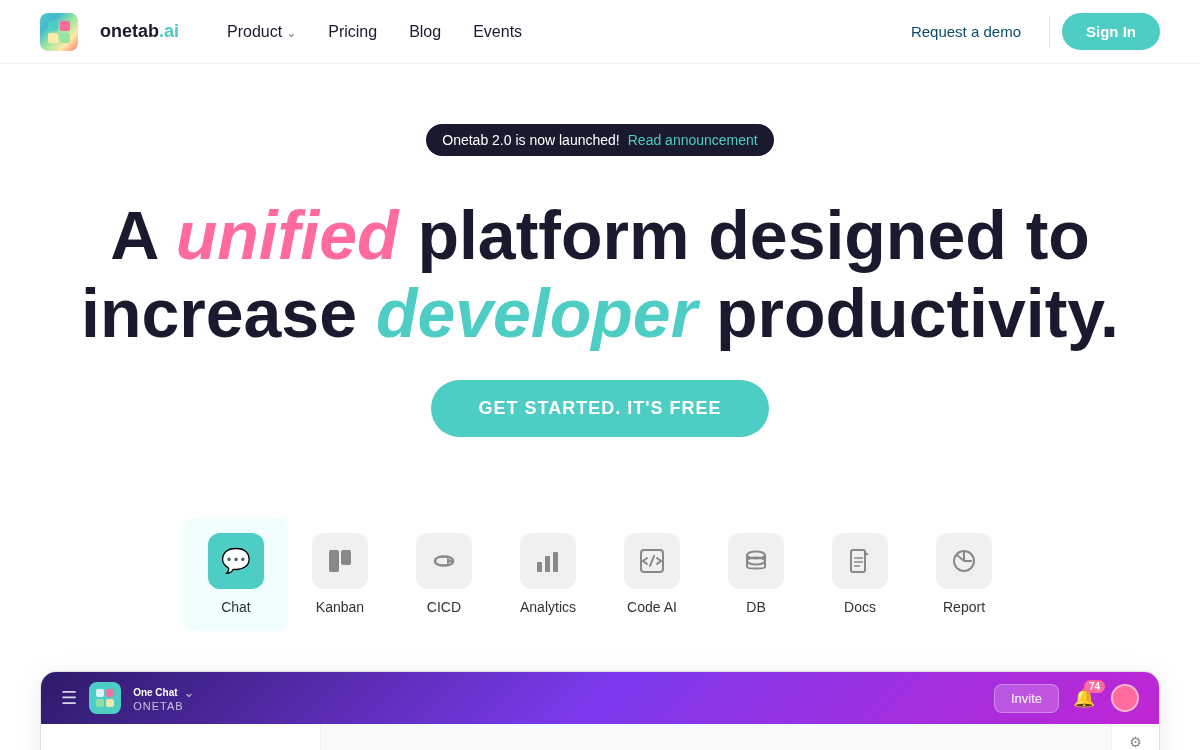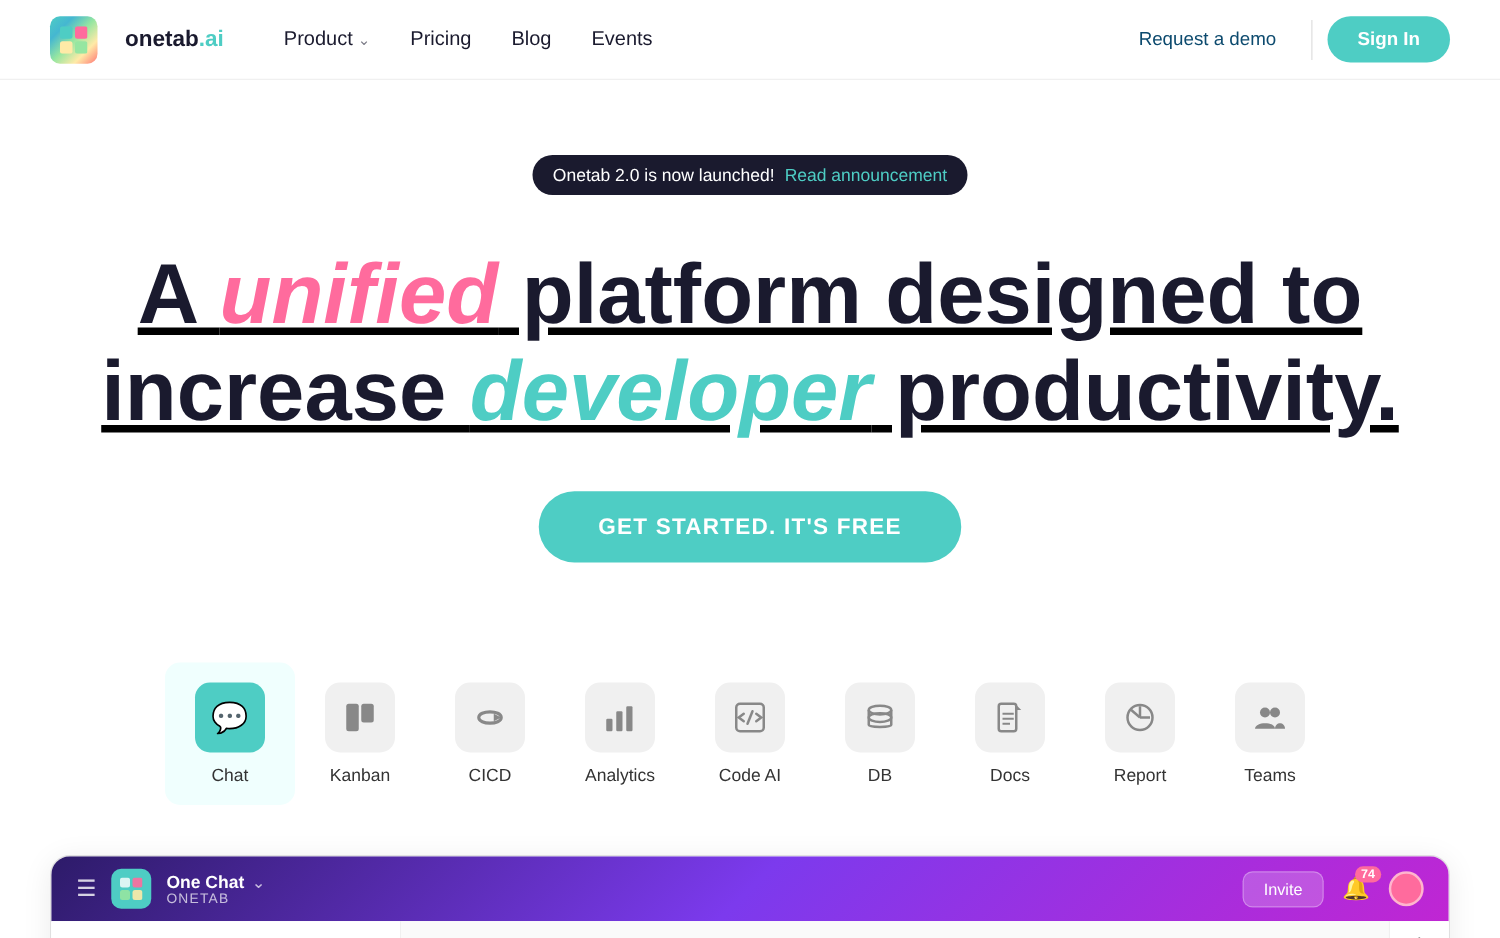--- a/index.html
+++ b/index.html
@@ -32,30 +32,30 @@
       background: none; border: none; cursor: pointer; padding: 8px 16px;
     }
     .btn-signin {
       font-size: 15px; font-weight: 600; color: #fff;
       background: #4ECDC4; border: none; cursor: pointer;
       padding: 10px 24px; border-radius: 24px;
     }
     .divider-v { width: 1px; height: 32px; background: #e0e0e0; }
 
     
-    .hero { text-align: center; padding: 60px 40px 40px; text-decoration: underline; }
+    .hero { text-align: center; padding: 60px 40px 40px; }
     .announcement-badge {
       display: inline-flex; align-items: center; gap: 8px;
       background: #1a1a2e; color: #fff; border-radius: 20px;
       padding: 8px 16px; font-size: 14px; margin-bottom: 40px;
     }
     .announcement-badge a { color: #4ECDC4; text-decoration: none; font-weight: 500; }
     .hero-title {
       font-size: 68px; font-weight: 800; line-height: 1.15; color: #1a1a2e;
-      margin-bottom: 41px;
+      margin-bottom: 28px;
     }
     .hero-title .unified { color: #FF6B9D; font-style: italic; }
     .hero-title .developer { color: #4ECDC4; font-style: italic; }
     .btn-cta {
       display: inline-block; background: #4ECDC4;
       color: #fff; font-size: 18px; font-weight: 700; letter-spacing: 1px;
       padding: 18px 48px; border-radius: 32px; border: none; cursor: pointer;
       text-transform: uppercase;
     }
 
@@ -95,21 +95,21 @@
       display: flex; align-items: center; justify-content: space-between;
       padding: 10px 20px; background: linear-gradient(135deg, #2d1b69, #7c3aed, #c026d3);
       color: white;
     }
     .preview-topbar-left { display: flex; align-items: center; gap: 12px; }
     .preview-sidebar-toggle { font-size: 18px; opacity: 0.8; cursor: pointer; }
     .preview-channel-avatar {
       width: 32px; height: 32px; border-radius: 8px;
       background: #4ECDC4; display: flex; align-items: center; justify-content: center; font-size: 14px;
     }
-    .preview-channel-name { font-size: 14px; font-weight: 600; }
+    .preview-channel-name { font-size: 10px; font-weight: 600; }
     .preview-channel-sub { font-size: 11px; opacity: 0.7; letter-spacing: 1px; text-transform: uppercase; }
     .preview-topbar-right { display: flex; align-items: center; gap: 12px; }
     .invite-btn {
       background: rgba(255,255,255,0.2); border: 1px solid rgba(255,255,255,0.3);
       color: white; padding: 6px 16px; border-radius: 8px; font-size: 13px; cursor: pointer;
     }
     .notif-badge {
       position: relative; display: flex; align-items: center; justify-content: center;
       width: 28px; height: 28px;
     }
@@ -244,31 +244,20 @@
   <div class="feature-item">
     <div class="feature-icon report">
       <svg width="26" height="26" viewBox="0 0 26 26" fill="none">
         <circle cx="13" cy="13" r="10" stroke="#888" stroke-width="2" fill="none"></circle>
         <path d="M13 13 L13 4" stroke="#888" stroke-width="2"></path>
         <path d="M13 13 L21 13" stroke="#888" stroke-width="2"></path>
         <path d="M13 13 L6 7" stroke="#888" stroke-width="2"></path>
       </svg>
     </div>
     <span class="feature-label">Report</span>
-  </div>
-  <div class="feature-item">
-    <div class="feature-icon teams">
-      <svg width="26" height="26" viewBox="0 0 26 26" fill="none">
-        <circle cx="9" cy="9" r="4" fill="#888"></circle>
-        <circle cx="17" cy="9" r="4" fill="#888"></circle>
-        <path d="M1 22 C1 16, 17 16, 17 22" fill="#888"></path>
-        <path d="M17 22 C17 16, 25 16, 25 22" fill="#888"></path>
-      </svg>
-    </div>
-    <span class="feature-label">Teams</span>
   </div>
 </div>
 
 <div class="app-preview">
   <div class="preview-topbar">
     <div class="preview-topbar-left">
       <span class="preview-sidebar-toggle">☰</span>
       <div class="preview-channel-avatar">
         <svg width="18" height="18" viewBox="0 0 18 18">
           <rect x="0" y="0" width="8" height="8" rx="2" fill="#fff" opacity="0.8"></rect>

